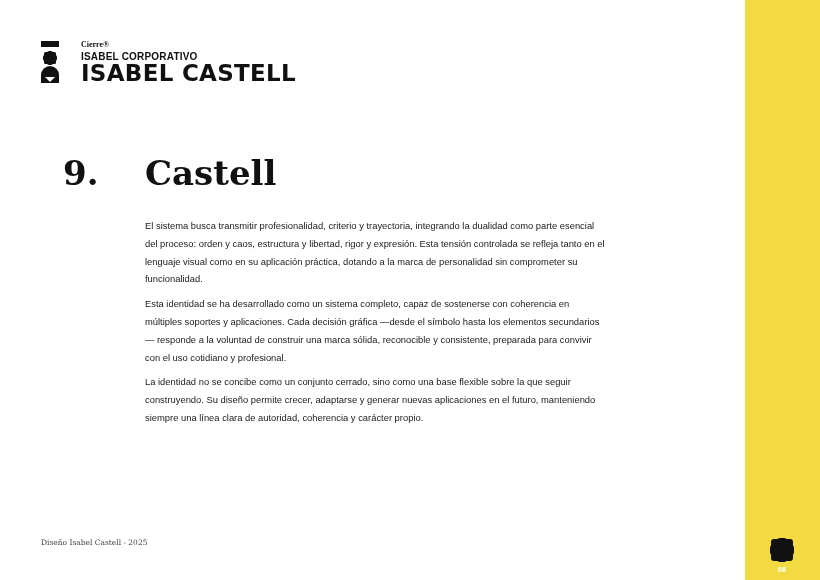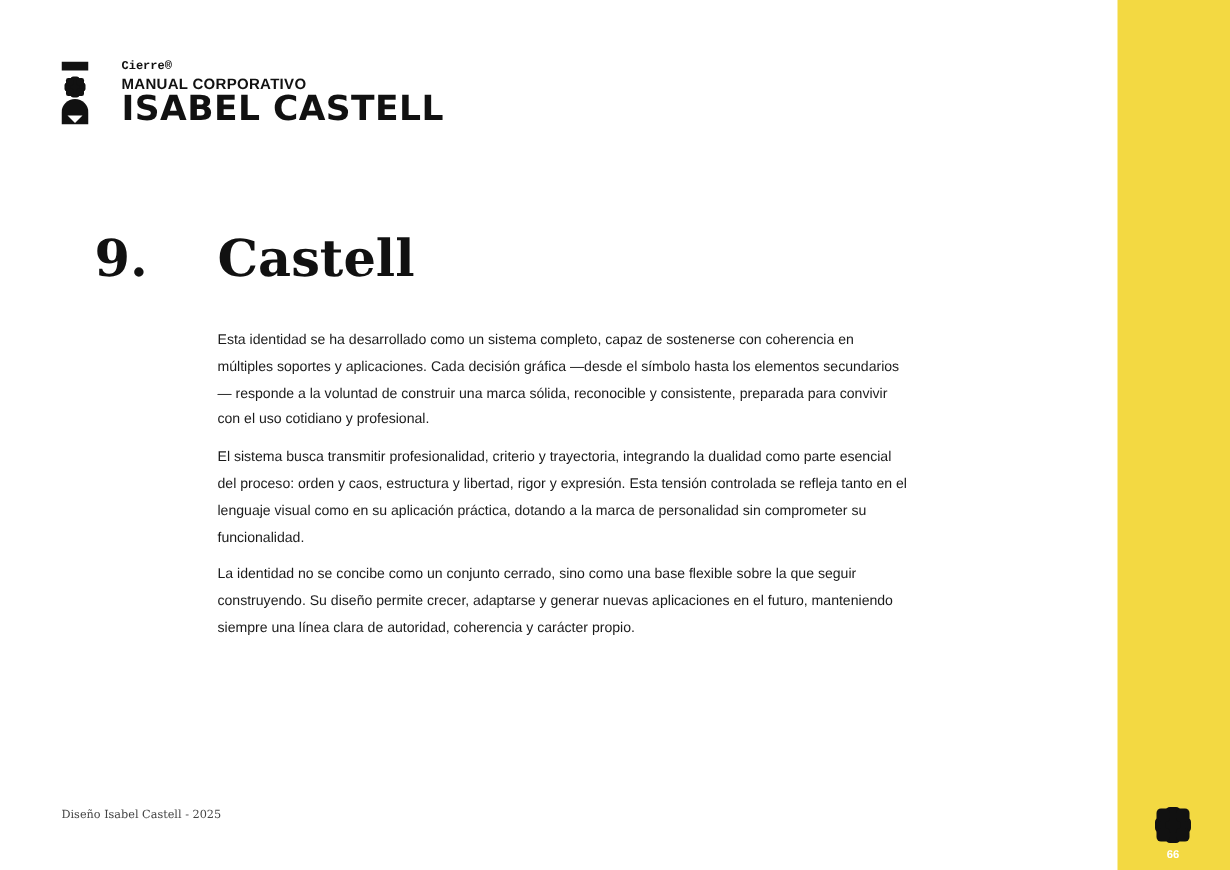--- a/index.html
+++ b/index.html
@@ -1,20 +1,20 @@
 <!DOCTYPE html>
 <html><head>
   <meta charset="utf-8">
   <style>
     html, body { margin:0; padding:0; }
     body { width:820px; height:580px; background:#ffffff; position:relative; overflow:hidden; font-family:"Liberation Sans", sans-serif; color:#111; }
     .yellow-panel { position:absolute; left:745px; top:0; width:75px; height:580px; background:#f3d942; }
     .logo-mark { position:absolute; left:41px; top:41px; width:18px; height:42px; }
     .header-text { position:absolute; left:81px; top:40px; }
-    .hdr-section { font-family:Liberation Mono, monospace; font-size:8px; font-weight:bold; line-height:10px; }
+    .hdr-section { font-family:Liberation Serif, serif; font-size:8px; font-weight:bold; line-height:10px; }
     .hdr-manual { font-size:10px; font-weight:bold; letter-spacing:0.2px; line-height:12px; margin-top:1px; }
     .hdr-name { font-size:23px; font-weight:900; letter-spacing:0.3px; line-height:18px; margin-top:1px; font-family:"DejaVu Sans", sans-serif; }
     .title-row { position:absolute; left:63px; top:153px; font-family:"DejaVu Serif", serif; font-weight:bold; font-size:34px; line-height:40px; }
     .title-num { position:absolute; left:0; top:0; white-space:nowrap; }
     .title-text { position:absolute; left:82px; top:0; white-space:nowrap; }
     .body-text { position:absolute; left:145px; top:217px; width:462px; font-size:9.4px; line-height:17.8px; color:#1a1a1a; }
     .body-text p { margin:0 0 7px 0; }
     .footer { position:absolute; left:41px; top:538px; font-family:"DejaVu Serif", serif; font-size:7.5px; color:#444; }
     .page-badge { position:absolute; left:769px; top:537px; width:26px; height:26px; }
     .page-num { position:absolute; left:769px; top:564px; width:26px; text-align:center; color:#fff; font-size:7.5px; font-weight:bold; line-height:12px; }
@@ -33,32 +33,32 @@
     <rect x="1" y="-6" width="5" height="5" rx="1.5"></rect>
     <rect x="-6" y="1" width="5" height="5" rx="1.5"></rect>
     <rect x="1" y="1" width="5" height="5" rx="1.5"></rect>
   </g>
   <path d="M0 42 V34 A9 9 0 0 1 18 34 V42 Z" fill="#111"></path>
   <path d="M4 36 L14 36 L9 41 Z" fill="#fff"></path>
 </svg>
 
 <div class="header-text">
   <div class="hdr-section">Cierre®</div>
-  <div class="hdr-manual">MANUAL CORPORATIVO</div>
+  <div class="hdr-manual">ISABEL CORPORATIVO</div>
   <div class="hdr-name">ISABEL CASTELL</div>
 </div>
 
 <div class="title-row">
   <span class="title-num">9.</span>
   <span class="title-text">Castell</span>
 </div>
 
 <div class="body-text">
+  <p>El sistema busca transmitir profesionalidad, criterio y trayectoria, integrando la dualidad como parte esencial del proceso: orden y caos, estructura y libertad, rigor y expresión. Esta tensión controlada se refleja tanto en el lenguaje visual como en su aplicación práctica, dotando a la marca de personalidad sin comprometer su funcionalidad.</p>
   <p>Esta identidad se ha desarrollado como un sistema completo, capaz de sostenerse con coherencia en múltiples soportes y aplicaciones. Cada decisión gráfica —desde el símbolo hasta los elementos secundarios— responde a la voluntad de construir una marca sólida, reconocible y consistente, preparada para convivir con el uso cotidiano y profesional.</p>
-  <p>El sistema busca transmitir profesionalidad, criterio y trayectoria, integrando la dualidad como parte esencial del proceso: orden y caos, estructura y libertad, rigor y expresión. Esta tensión controlada se refleja tanto en el lenguaje visual como en su aplicación práctica, dotando a la marca de personalidad sin comprometer su funcionalidad.</p>
   <p>La identidad no se concibe como un conjunto cerrado, sino como una base flexible sobre la que seguir construyendo. Su diseño permite crecer, adaptarse y generar nuevas aplicaciones en el futuro, manteniendo siempre una línea clara de autoridad, coherencia y carácter propio.</p>
 </div>
 
 <div class="footer">Diseño Isabel Castell - 2025</div>
 
 <svg class="page-badge" viewBox="0 0 26 26">
   <g fill="#111" transform="translate(13,13)">
     <rect x="-12" y="-5" width="24" height="10" rx="3"></rect>
     <rect x="-5" y="-12" width="10" height="24" rx="3"></rect>
     <rect x="-11" y="-11" width="9" height="9" rx="3"></rect>

